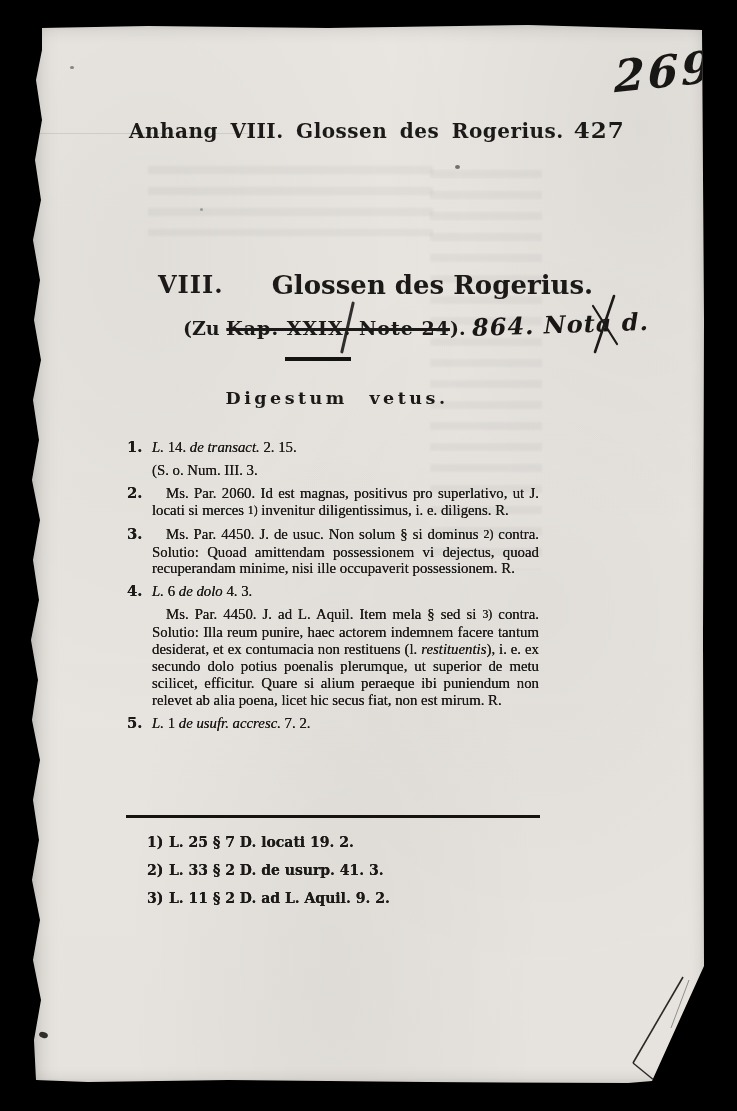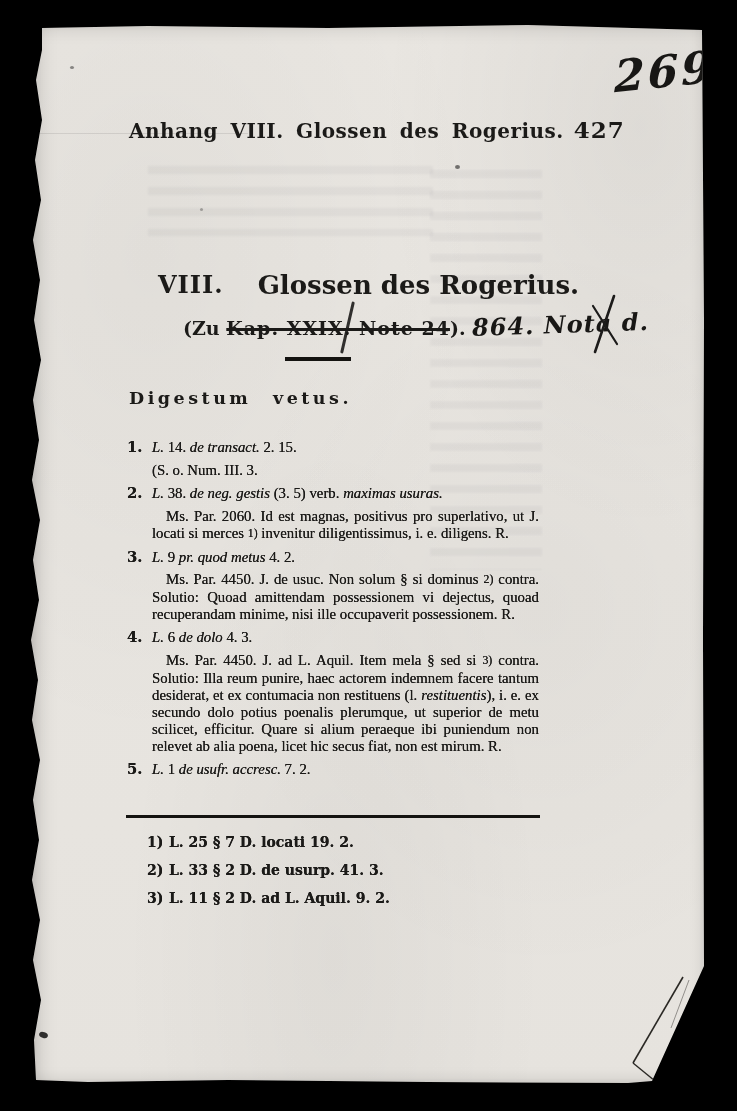--- a/index.html
+++ b/index.html
@@ -56,38 +56,38 @@
   }
   .running-header .pagenum{font-size:23px;margin-left:10px;letter-spacing:1px;}
   .handwritten{
     font-style:italic;font-weight:700;color:#181715;
   }
   .folio{
     position:absolute;left:586px;top:26px;font-size:44px;letter-spacing:3px;
     transform:rotate(-6deg) skewX(-6deg);
   }
   .title-row{
-    top:250px;display:flex;gap:34px;padding-left:29px;
+    top:250px;display:flex;gap:48px;padding-left:29px;
     font-weight:700;font-size:26px;white-space:nowrap;
   }
   .title-row .title-num{font-size:24px;letter-spacing:1px;}
   .subtitle{
     top:292px;padding-left:54px;font-weight:700;font-size:19px;white-space:nowrap;
   }
   .subtitle .struck{text-decoration:line-through;text-decoration-thickness:2.5px;letter-spacing:1px;}
   .subtitle .hand-note{font-size:24px;font-weight:700;margin-left:6px;letter-spacing:1px;
     display:inline-block;transform:rotate(-2deg) translateY(-2px);}
   .slash-mark{
     position:absolute;left:318px;top:281px;width:3px;height:53px;background:#1c1b1a;
     transform:rotate(13deg);border-radius:2px;opacity:.9;
   }
   .x-mark{position:absolute;left:562px;top:274px;}
   .rule-short{position:absolute;left:257px;top:337px;width:66px;height:4px;background:#141310;}
   .section-heading{
-    top:368px;padding-right:28px;
+    top:368px;text-align:center;padding-right:28px;
     font-weight:700;font-size:17.5px;letter-spacing:3.5px;word-spacing:12px;white-space:nowrap;
   }
   
   .items{top:413px;font-size:14.8px;line-height:16.9px;text-shadow:0 0 .4px currentColor;}
   .item{position:relative;padding-left:17px;text-align:justify;}
   .item .num{position:absolute;left:-2px;font-weight:700;}
   .item .head,.item .body{margin:6px;font-family:Liberation Serif, serif;}
   .item .body{text-indent:14px;}
   .item .body.noindent{text-indent:0;}
   .it{font-style:italic;}
@@ -138,26 +138,24 @@
   <div class="col section-heading">Digestum vetus.</div>
 
   <div class="col items">
     <div class="item">
       <span class="num">1.</span>
       <div class="head"><span class="it">L.</span><span> 14. </span><span class="it">de transact.</span><span> 2. 15.</span></div>
       <div class="body noindent"><span>(S. o. Num. III. 3.</span></div>
     </div>
     <div class="item">
       <span class="num">2.</span>
-      <div class="head"><span class="it">L.</span><span> 38. </span><span class="it">de neg. gestis</span><span> (3. 5)  verb. </span><span class="it">maximas usuras.</span></div>
       <div class="body"><span>Ms. Par. 2060.  Id est magnas, positivus pro superlativo, ut J. locati si merces </span><span class="ref">1)</span><span> invenitur diligentissimus, i. e. diligens. R.</span></div>
     </div>
     <div class="item">
       <span class="num">3.</span>
-      <div class="head"><span class="it">L.</span><span> 9 </span><span class="it">pr. quod metus</span><span> 4. 2.</span></div>
       <div class="body"><span>Ms. Par. 4450.  J. de usuc.  Non solum § si dominus </span><span class="ref">2)</span><span> contra.  Solutio:  Quoad amittendam possessionem vi dejectus, quoad recuperandam minime, nisi ille occupaverit possessionem. R.</span></div>
     </div>
     <div class="item">
       <span class="num">4.</span>
       <div class="head"><span class="it">L.</span><span> 6 </span><span class="it">de dolo</span><span> 4. 3.</span></div>
       <div class="body"><span>Ms. Par. 4450.  J. ad L. Aquil.  Item mela § sed si </span><span class="ref">3)</span><span> contra.  Solutio:  Illa reum punire, haec actorem indemnem facere tantum desiderat, et ex contumacia non restituens (l. </span><span class="it">restituentis</span><span>), i. e. ex secundo dolo potius poenalis plerumque, ut superior de metu scilicet, efficitur.  Quare si alium peraeque ibi puniendum non relevet ab alia poena, licet hic secus fiat, non est mirum. R.</span></div>
     </div>
     <div class="item">
       <span class="num">5.</span>
       <div class="head"><span class="it">L.</span><span> 1 </span><span class="it">de usufr. accresc.</span><span> 7. 2.</span></div>

